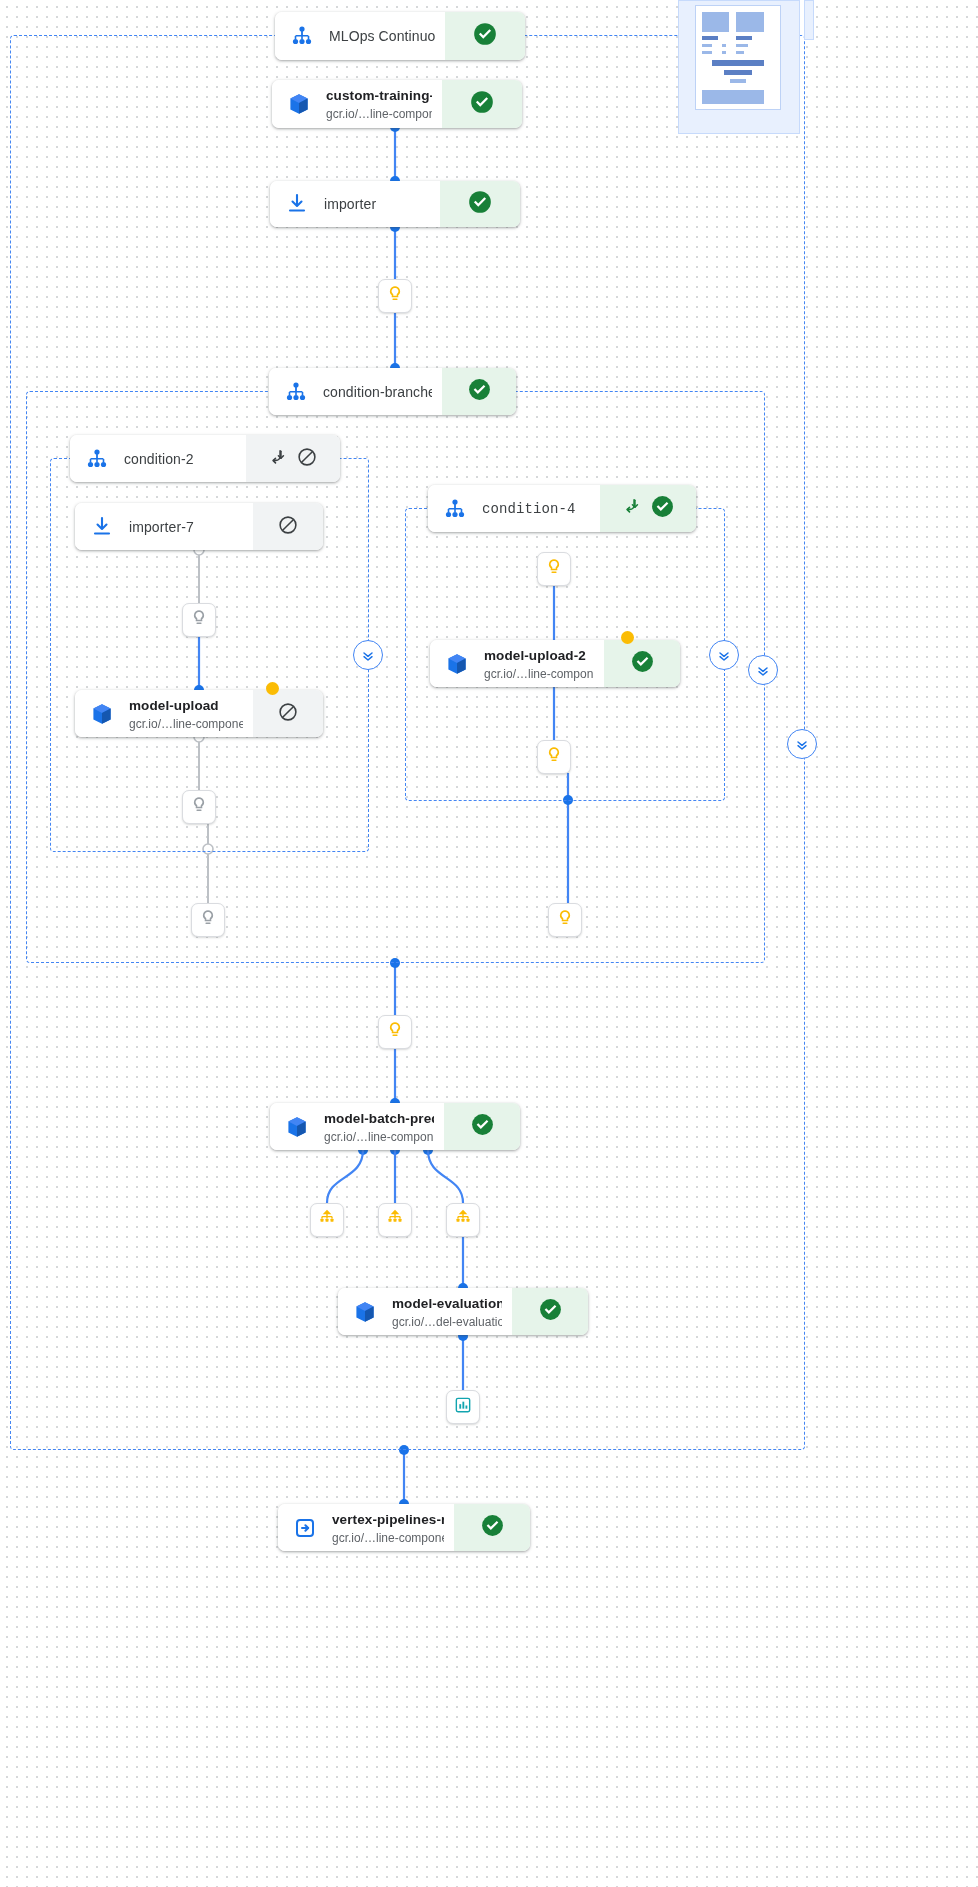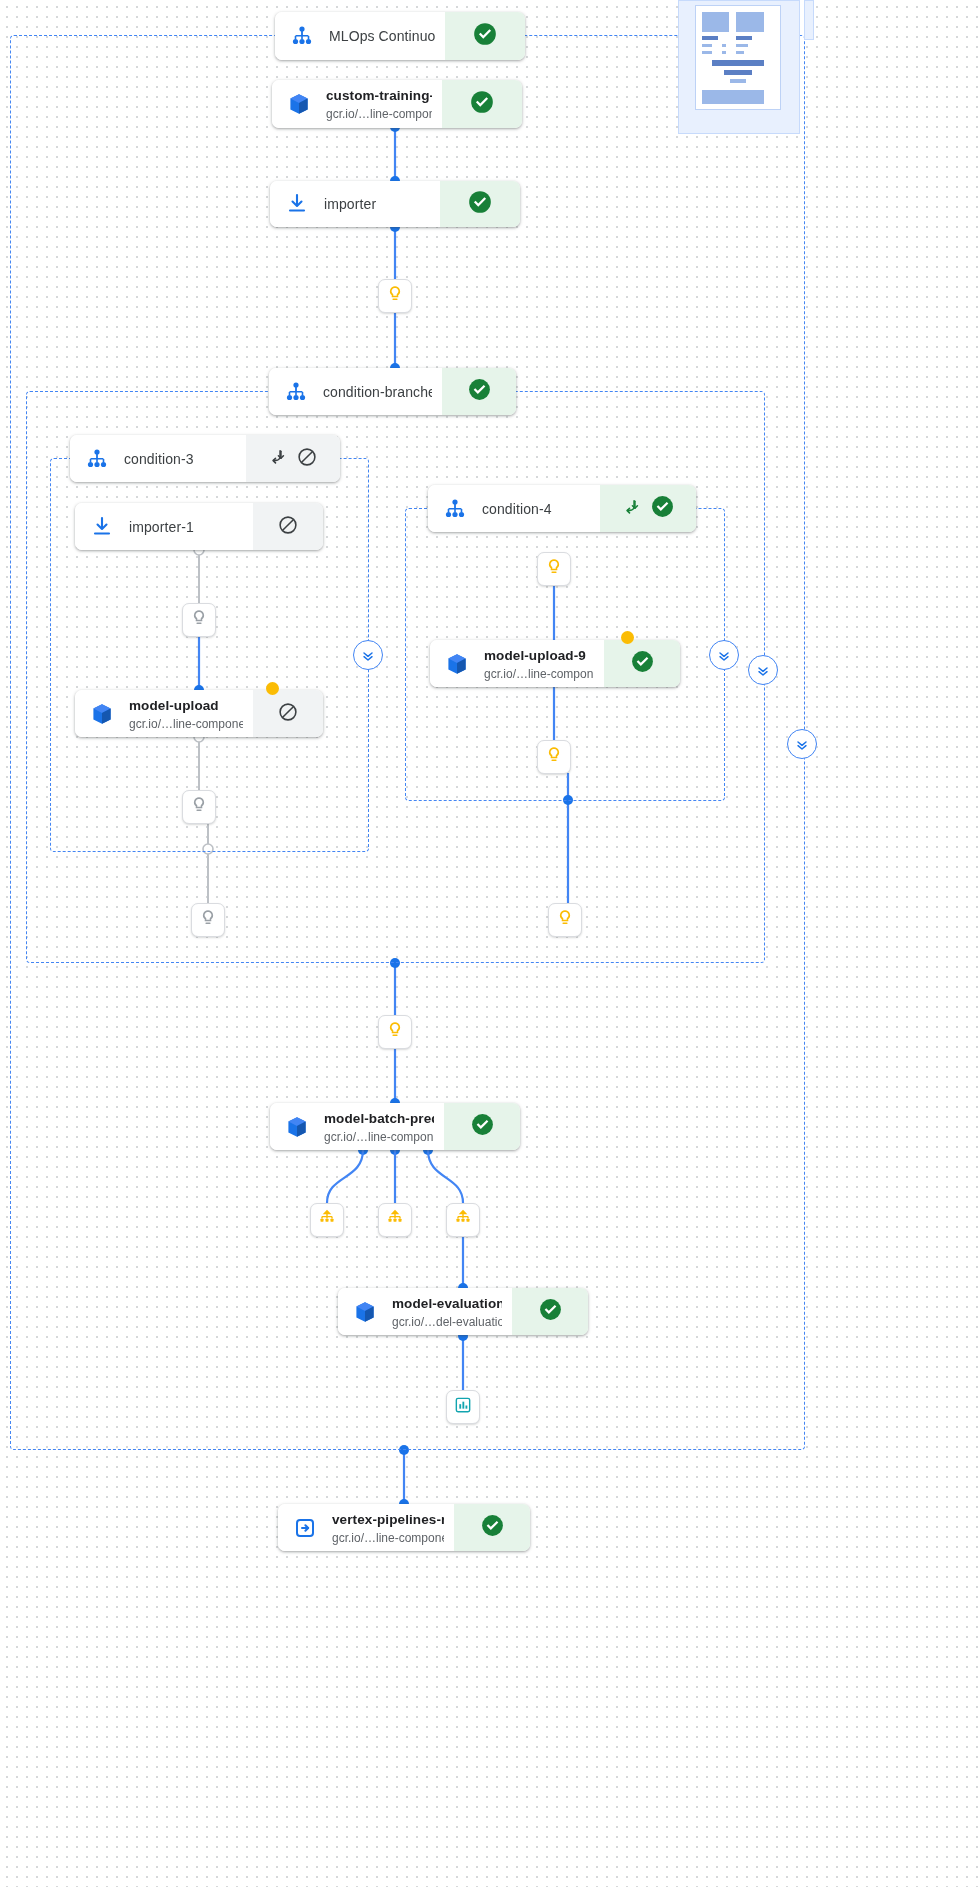--- a/index.html
+++ b/index.html
@@ -307,21 +307,21 @@
         <svg width="24" height="24" viewBox="0 0 24 24" fill="#1a73e8">
           <circle cx="12" cy="5" r="2.6"></circle>
             <circle cx="5.5" cy="17.5" r="2.6"></circle>
           <circle cx="12" cy="17.5" r="2.6"></circle>
             <circle cx="18.5" cy="17.5" r="2.6"></circle>
           <path d="M11.1 6.8h1.8v4.2h5.5v1.6H5.5v-1.6h5.6z"></path>
           <path d="M4.7 12h1.6v3.2H4.7zM11.2 12h1.6v3.2h-1.6zM17.7 12h1.6v3.2h-1.6z"></path>
         </svg>
       </span>
       <span class="labels">
-        <span class="title plain">condition-3</span>
+        <span class="title plain">condition-2</span>
       </span>
     </div>
     <div class="status skip" style="width:70px;">
       <span>
         <svg width="20" height="20" viewBox="0 0 24 24" fill="none" stroke="#3c4043" stroke-width="1.9" stroke-linecap="round" stroke-linejoin="round">
           <path d="M14.5 4.5v6.5a5 5 0 01-5 5H6.5"></path>
           <path d="M9 13.5l-2.8 2.8L9 19"></path>
           <path d="M18.5 10.5l-3 3-3-3"></path>
           <path d="M15.5 13.5V5"></path>
         </svg>
@@ -338,21 +338,21 @@
   <div class="node" style="left:75px;top:503px;width:248px;height:47px;">
     <div class="body">
       <span class="icon">
         <svg width="24" height="24" viewBox="0 0 24 24" fill="none" stroke="#1a73e8" stroke-width="2.1" stroke-linecap="round" stroke-linejoin="round">
           <path d="M12 3v10"></path>
             <path d="M7.5 9.5L12 14l4.5-4.5"></path>
             <path d="M5 18.5h14"></path>
         </svg>
       </span>
       <span class="labels">
-        <span class="title plain">importer-1</span>
+        <span class="title plain">importer-7</span>
       </span>
     </div>
     <div class="status skip" style="width:46px;">
       <span>
         <svg width="22" height="22" viewBox="0 0 24 24" fill="none" stroke="#3c4043" stroke-width="1.7">
           <circle cx="12" cy="12" r="8.6"></circle>
             <line x1="6.2" y1="17.8" x2="17.8" y2="6.2"></line>
         </svg>
       </span>
     </div>
@@ -403,21 +403,21 @@
 
   <div class="chip" style="left:191px;top:903px;">
     <span>
       <svg width="20" height="20" viewBox="0 0 24 24" fill="none" stroke="#9aa0a6" stroke-width="1.9" stroke-linecap="round">
         <path d="M12 3.5a5.2 5.2 0 00-3 9.4v2.1h6v-2.1A5.2 5.2 0 0012 3.5z"></path>
         <path d="M9.8 18.2h4.4"></path>
       </svg>
     </span>
   </div>
 
-  <div class="node" style="left:428px;top:485px;width:268px;height:47px;">
+  <div class="node" style="left:428px;top:485px;width:268px;height:47px;font-family:Liberation Mono, monospace;">
     <div class="body">
       <span class="icon">
         <svg width="24" height="24" viewBox="0 0 24 24" fill="#1a73e8">
           <circle cx="12" cy="5" r="2.6"></circle>
             <circle cx="5.5" cy="17.5" r="2.6"></circle>
           <circle cx="12" cy="17.5" r="2.6"></circle>
             <circle cx="18.5" cy="17.5" r="2.6"></circle>
           <path d="M11.1 6.8h1.8v4.2h5.5v1.6H5.5v-1.6h5.6z"></path>
           <path d="M4.7 12h1.6v3.2H4.7zM11.2 12h1.6v3.2h-1.6zM17.7 12h1.6v3.2h-1.6z"></path>
         </svg>
@@ -456,21 +456,21 @@
   <div class="node" style="left:430px;top:640px;width:250px;height:47px;">
     <div class="body">
       <span class="icon">
         <svg width="24" height="24" viewBox="0 0 24 24">
           <path d="M12 2.3l8.6 4.3v10.8L12 21.7 3.4 17.4V6.6z" fill="#1a73e8"></path>
           <path d="M12 2.3l8.6 4.3L12 11 3.4 6.6z" fill="#4285f4"></path>
           <path d="M12 11v10.7l8.6-4.3V6.6z" fill="#1557b0"></path>
         </svg>
       </span>
       <span class="labels">
-        <span class="title">model-upload-9</span>
+        <span class="title">model-upload-2</span>
         <span class="sub">gcr.io/…line-components:2.6.0</span>
       </span>
     </div>
     <div class="status ok" style="width:52px;">
       <span>
         <svg width="25" height="25" viewBox="0 0 24 24">
           <circle cx="12" cy="12" r="10" fill="#188038"></circle>
           <path d="M10.4 16.3l-4-4 1.5-1.5 2.5 2.5 5.7-5.7 1.5 1.5z" fill="#ffffff"></path>
         </svg>
       </span>

